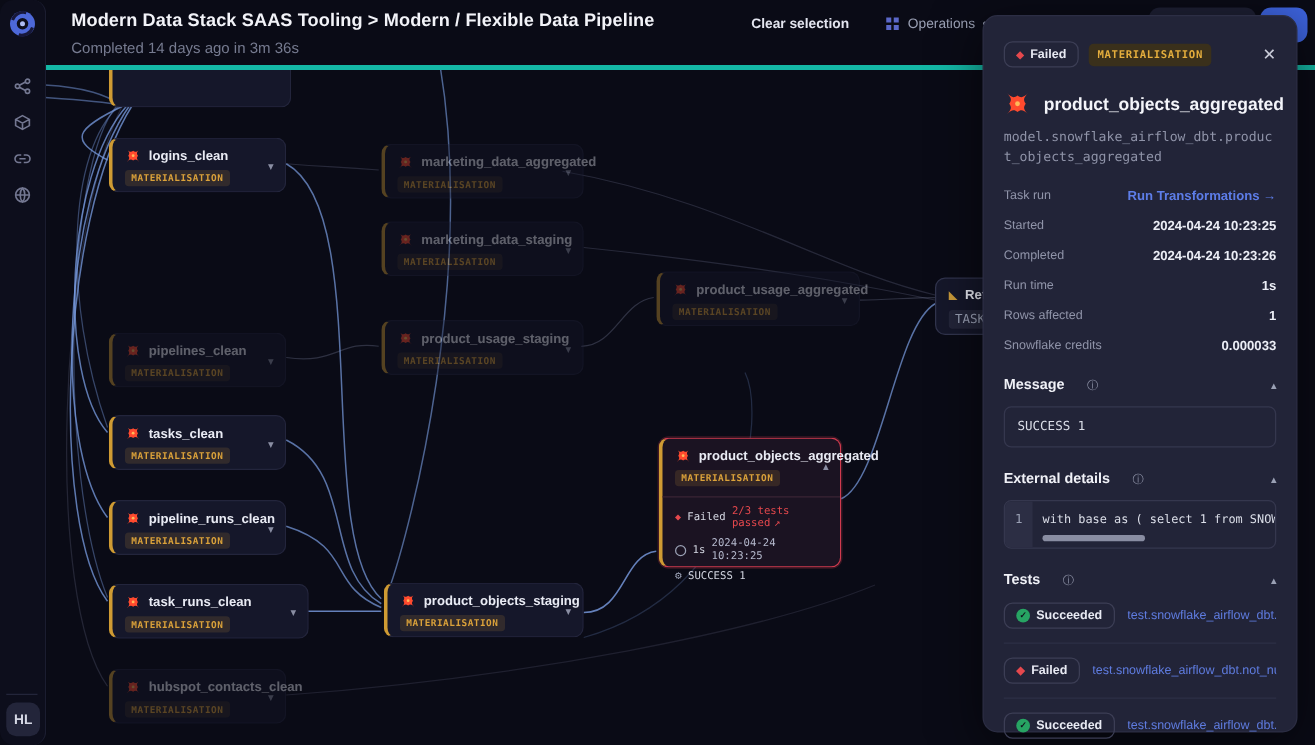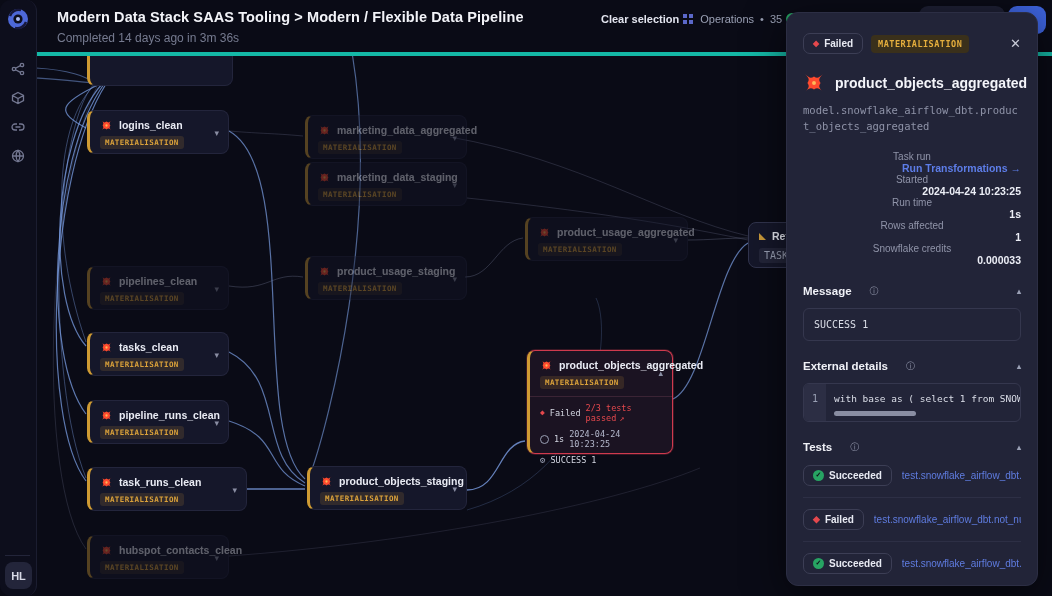--- a/index.html
+++ b/index.html
@@ -11,21 +11,21 @@
   .rail-icons{position:absolute;left:0;top:62px;width:36px;display:flex;flex-direction:column;align-items:center;gap:15px;color:#737791;}
   .rail-icons svg{display:block;}
   .rail-div{position:absolute;left:5px;bottom:40px;width:25px;border-top:1px solid #23253a;}
   .avatar{position:absolute;left:5px;bottom:7px;width:27px;height:27px;border-radius:8px;background:#23253a;
     color:#d6d8e5;font-size:11px;font-weight:700;display:flex;align-items:center;justify-content:center;cursor:pointer;}
 
   
   .header{position:fixed;left:36px;top:0;right:0;height:52px;background:#0a0b16;z-index:3;border-bottom:4px solid #14b8a6;}
   .h-title{position:absolute;left:21px;top:9px;font-size:14.5px;font-weight:700;color:#f2f3f8;letter-spacing:.1px;}
   .h-sub{position:absolute;left:21px;top:31px;font-size:12px;color:#767b90;}
-  .h-actions{position:absolute;left:565px;top:13px;display:flex;align-items:flex-end;gap:4px;white-space:nowrap;}
+  .h-actions{position:absolute;left:565px;top:13px;display:flex;align-items:flex-end;gap:30px;white-space:nowrap;}
   .clear-btn{font-size:11px;font-weight:600;color:#e3e5ef;cursor:pointer;}
   .h-stat{display:flex;align-items:center;gap:6px;font-size:11px;color:#9aa0b4;}
   .grid-ico{width:4px;height:4px;background:#5b68c9;box-shadow:6px 0 0 #5b68c9,0 6px 0 #5b68c9,6px 6px 0 #5b68c9;margin-right:7px;margin-bottom:6px;display:inline-block;}
   .gcheck{width:12px;height:12px;border-radius:50%;background:#27a463;color:#0a0b16;font-size:8px;font-weight:700;display:inline-flex;align-items:center;justify-content:center;}
   .btn-ghost{position:fixed;right:47px;top:6px;width:86px;height:28px;background:#1d1f33;border-radius:9px;z-index:4;}
   .btn-primary{position:fixed;right:6px;top:6px;width:38px;height:28px;background:#3d63dd;border-radius:9px;z-index:4;}
 
   
   .canvas{position:absolute;left:36px;top:0;right:0;bottom:0;z-index:1;padding-left:22px;}
   .edges{position:absolute;left:-36px;top:0;width:1052px;height:596px;}
@@ -70,21 +70,21 @@
   .p-head{display:flex;align-items:center;gap:8px;}
   .pill{display:inline-flex;align-items:center;gap:5px;border:1px solid #3c3e55;border-radius:7px;padding:4px 9px;font-size:10px;font-weight:600;color:#e8eaf3;}
   .p-mat{font-family:"DejaVu Sans Mono",monospace;font-size:8.5px;font-weight:700;letter-spacing:.5px;color:#e5ae3d;background:#3a301b;padding:4px 7px;border-radius:4px;}
   .close{margin-left:auto;color:#c9cbd8;font-size:13px;cursor:pointer;}
   .close::before{content:"✕";}
   .p-title-row{display:flex;align-items:center;gap:10px;margin-top:18px;}
   .p-title-row .dbt{width:22px;height:22px;flex:0 0 22px;}
   .p-title{font-size:14px;font-weight:700;color:#f4f5fa;}
   .p-sub{margin-top:8px;font-family:"DejaVu Sans Mono",monospace;font-size:10.5px;line-height:1.55;color:#8f93a8;word-break:break-all;}
   .kvs{margin-top:16px;}
-  .kv{display:flex;align-items:center;font-size:10px;color:#9094a9;flex-direction:column;}
+  .kv{display:flex;align-items:center;margin-top:12px;font-size:10px;color:#9094a9;}
   .kv-v{margin-left:auto;font-size:10.5px;font-weight:700;color:#eceef6;}
   .kv-v.link{color:#5d7de8;font-weight:600;cursor:pointer;}
   .sec{margin-top:19px;}
   .sec-h{display:flex;align-items:center;gap:18px;font-size:11.5px;font-weight:700;color:#f0f1f7;}
   .info{color:#8f93a8;font-size:9px;font-weight:400;}
   .info::before{content:"ⓘ";}
   .caret{margin-left:auto;color:#9aa0b4;font-size:8px;cursor:pointer;}
   .caret::before{content:"▴";}
   .msg-box{margin-top:10px;border:1px solid #35374e;border-radius:6px;padding:10px;font-family:"DejaVu Sans Mono",monospace;font-size:10px;color:#dcdfe9;}
   .code-box{display:flex;margin-top:10px;border:1px solid #35374e;border-radius:6px;overflow:hidden;}
@@ -288,21 +288,21 @@
             <path fill="#ff4a2e" d="M2.5 2.5 C7 7 9 7 12 4.8 C15 7 17 7 21.5 2.5 C17 7 17 9 19.2 12 C17 15 17 17 21.5 21.5 C17 17 15 17 12 19.2 C9 17 7 17 2.5 21.5 C7 17 7 15 4.8 12 C7 9 7 7 2.5 2.5 Z"></path>
             <circle cx="12" cy="12" r="2.1" fill="#ffb959"></circle>
           </svg>
         </span>
         <span class="nname">marketing_data_aggregated</span>
       </div>
       <span class="nchev"></span>
       <span class="mat">MATERIALISATION</span>
     </div>
 
-    <div class="node dim" style="margin-left: 0px; left: 269px; top: 162px; width: 162px;">
+    <div class="node dim" style="margin-left: 0px; left: 269px; top: 177px; width: 162px;">
       <div class="nrow">
         <span class="dbt">
           <svg viewBox="0 0 24 24" width="13" height="13">
             <path fill="#ff4a2e" d="M2.5 2.5 C7 7 9 7 12 4.8 C15 7 17 7 21.5 2.5 C17 7 17 9 19.2 12 C17 15 17 17 21.5 21.5 C17 17 15 17 12 19.2 C9 17 7 17 2.5 21.5 C7 17 7 15 4.8 12 C7 9 7 7 2.5 2.5 Z"></path>
             <circle cx="12" cy="12" r="2.1" fill="#ffb959"></circle>
           </svg>
         </span>
         <span class="nname">marketing_data_staging</span>
       </div>
       <span class="nchev"></span>
@@ -418,20 +418,24 @@
       <div class="kv">
         <span>Task run</span>
         <span class="kv-v link">Run Transformations →</span>
       </div>
 
       <div class="kv">
         <span>Started</span>
         <span class="kv-v">2024-04-24 10:23:25</span>
       </div>
 
+      <div class="kv">
+        <span>Completed</span>
+        <span class="kv-v">2024-04-24 10:23:26</span>
+      </div>
 
       <div class="kv">
         <span>Run time</span>
         <span class="kv-v">1s</span>
       </div>
 
       <div class="kv">
         <span>Rows affected</span>
         <span class="kv-v">1</span>
       </div>

